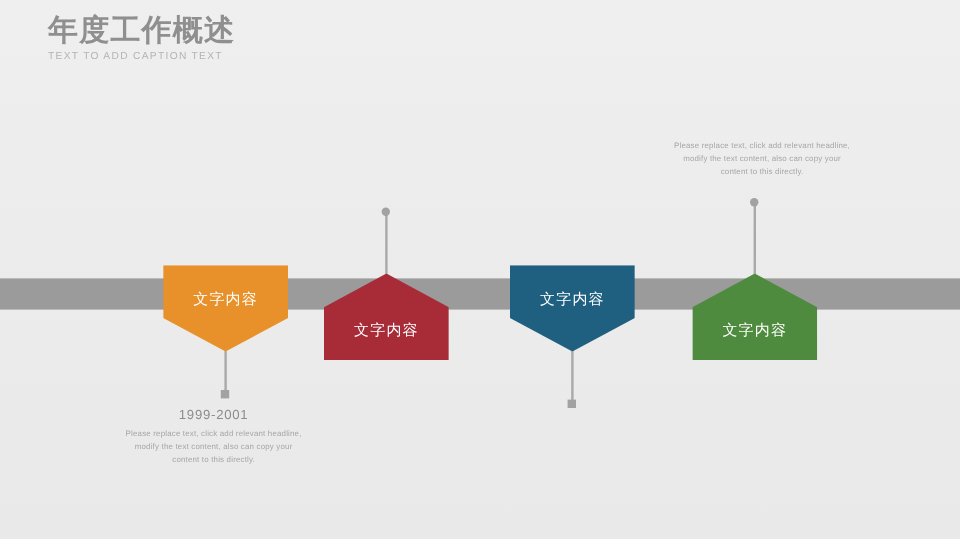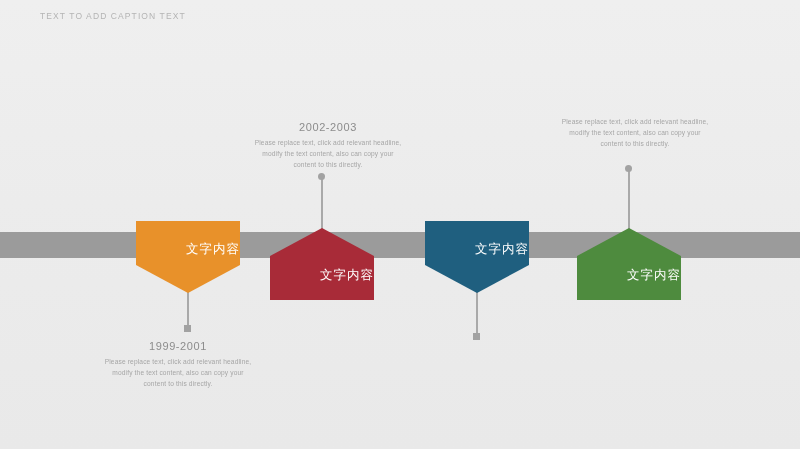--- a/index.html
+++ b/index.html
@@ -78,21 +78,21 @@
   .node .shape {
     position: absolute;
     inset: 0;
     width: 100%;
     height: 100%;
   }
   .node .node-label {
     position: absolute;
     left: 0;
     width: 100%;
-    text-align: right;
+    text-align: center;
     color: #ffffff;
     font-size: 12.5px;
     letter-spacing: 1px;
     white-space: nowrap;
   }
   .node.down .node-label { top: 20px; }
   .node.up .node-label { top: 39px; }
 
   
   .textblock {
@@ -113,20 +113,21 @@
     color: #a6a6a6;
     letter-spacing: 0.15px;
   }
 </style>
 </head>
 <body>
 
 <div id="stage">
 
   <div id="header">
+    <div id="title">年度工作概述</div>
     <div id="subtitle">TEXT TO ADD CAPTION TEXT</div>
   </div>
 
   <div id="timeline-bar"></div>
 
   <div class="connector" style="left:187px; top:292px; height:34px;"></div>
   <div class="connector-dot" style="left:184px; top:325px;"></div>
 
   <div class="node down" style="left:136px; top:221px;">
     <svg class="shape" viewBox="0 0 104 72" preserveAspectRatio="none">
@@ -143,24 +144,20 @@
   <div class="connector" style="left:321px; top:178px; height:52px;"></div>
   <div class="connector-dot round" style="left:318px; top:173px;"></div>
 
   <div class="node up" style="left:270px; top:228px;">
     <svg class="shape" viewBox="0 0 104 72" preserveAspectRatio="none">
       <polygon points="52,0 104,28 104,72 0,72 0,28" fill="#a82b38"></polygon>
     </svg>
     <div class="node-label">文字内容</div>
   </div>
 
-  <div class="textblock" style="left:252px; top:121px;">
-    <div class="tb-year">2002-2003</div>
-    <div class="tb-body">Please replace text, click add relevant headline, modify the text content, also can copy your content to this directly.</div>
-  </div>
 
   <div class="connector" style="left:476px; top:292px; height:42px;"></div>
   <div class="connector-dot" style="left:473px; top:333px;"></div>
 
   <div class="node down" style="left:425px; top:221px;">
     <svg class="shape" viewBox="0 0 104 72" preserveAspectRatio="none">
       <polygon points="0,0 104,0 104,44 52,72 0,44" fill="#1f5f7f"></polygon>
     </svg>
     <div class="node-label">文字内容</div>
   </div>

